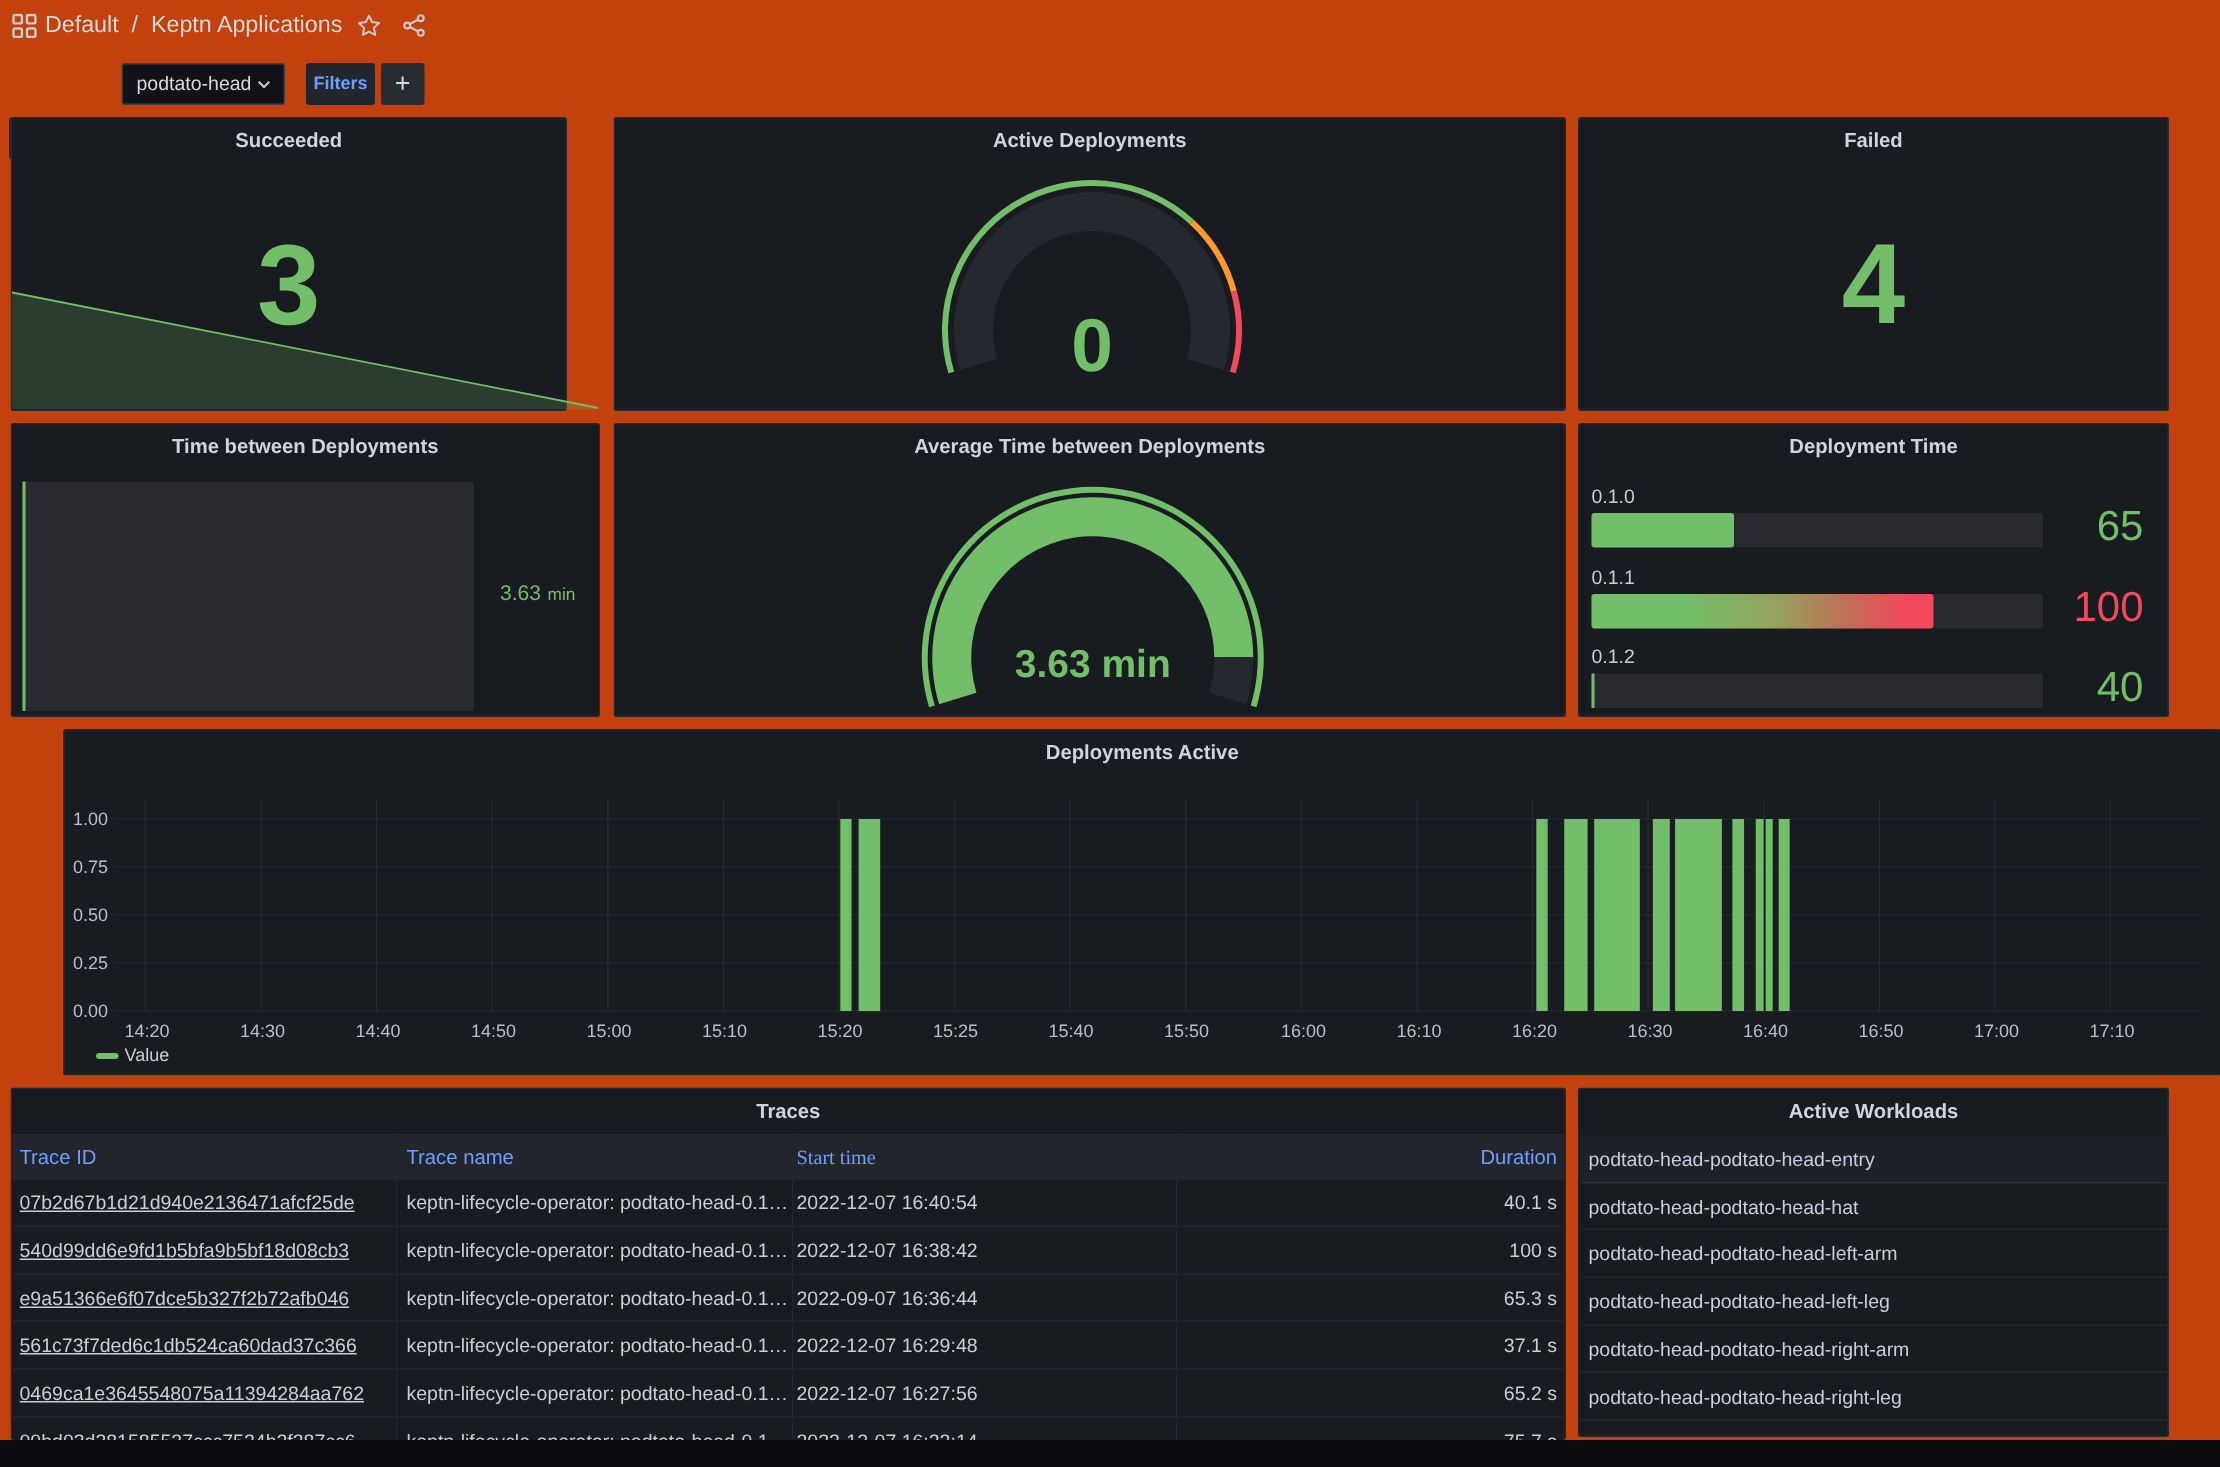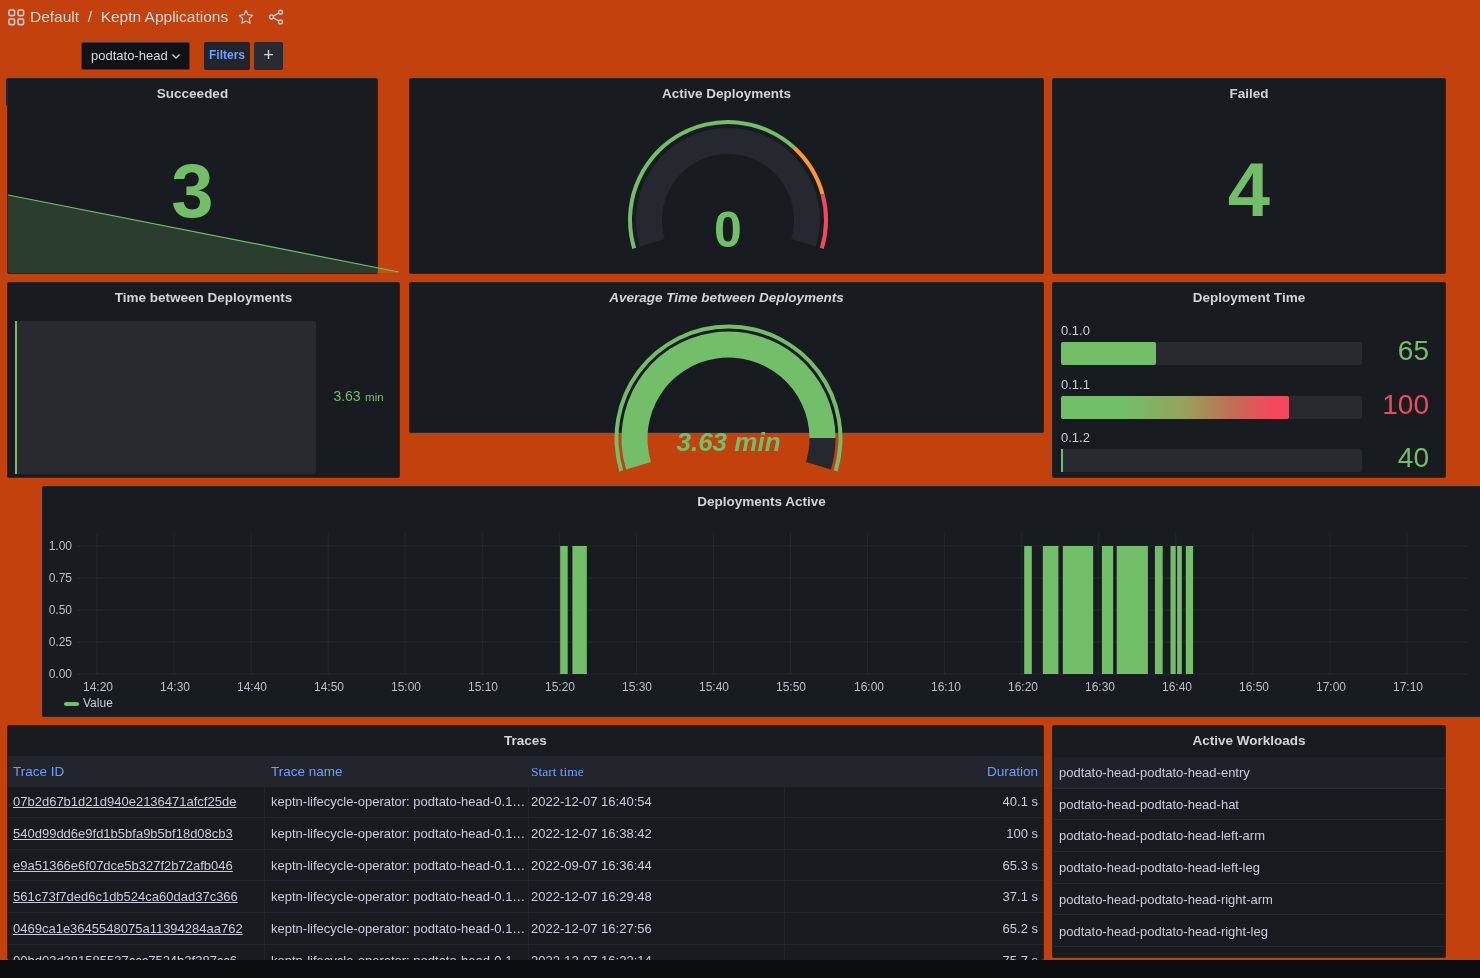--- a/index.html
+++ b/index.html
@@ -92,21 +92,21 @@
 
 <div class="panel" style="left:7px;top:282px;width:393px;height:196px;">
  <div class="ptitle">Time between Deployments</div>
  <div style="position:absolute;left:7px;top:38px;width:301px;height:153px;background:#282a30;border-radius:2px;"></div>
  <div style="position:absolute;left:7px;top:38px;width:2px;height:153px;background:#73bf69;"></div>
  <div style="position:absolute;left:308px;top:104px;width:85px;text-align:center;color:#73bf69;">
    <span style="font-size:14px;">3.63</span> <span style="font-size:11.5px;">min</span>
  </div>
 </div>
 
-<div class="panel" style="left:409px;top:282px;width:635px;height:151px;font-style:italic;">
+<div class="panel" style="left:409px;top:282px;width:635px;height:196px;">
  <div class="ptitle">Average Time between Deployments</div>
  <svg width="635" height="196" viewBox="0 0 635 196" style="position:absolute;left:0;top:0;">
   <path d="M209.37 188.45 A114 114 0 1 1 427.63 188.45 L423.81 187.29 A110 110 0 1 0 213.19 187.29 Z" fill="#73bf69"></path>
   <path d="M216.07 186.43 A107 107 0 1 1 425.50 154.96 L399.50 155.09 A81 81 0 1 0 240.96 178.91 Z" fill="#73bf69"></path>
   <path d="M425.50 154.96 A107 107 0 0 1 420.93 186.43 L396.04 178.91 A81 81 0 0 0 399.50 155.09 Z" fill="#25282e"></path>
   <text x="318.5" y="159" text-anchor="middle" dominant-baseline="central" fill="#73bf69" font-size="26" font-weight="bold">3.63 min</text>
  </svg>
 </div>
 
 <div class="panel" style="left:1052px;top:282px;width:394px;height:196px;">
@@ -171,21 +171,21 @@
       <div class="ylab" style="top:116px">0.50</div>
       <div class="ylab" style="top:148px">0.25</div>
       <div class="ylab" style="top:180px">0.00</div>
       <div class="xlab" style="left:30px">14:20</div>
       <div class="xlab" style="left:107px">14:30</div>
       <div class="xlab" style="left:184px">14:40</div>
       <div class="xlab" style="left:261px">14:50</div>
       <div class="xlab" style="left:338px">15:00</div>
       <div class="xlab" style="left:415px">15:10</div>
       <div class="xlab" style="left:492px">15:20</div>
-      <div class="xlab" style="left:569px">15:30</div>
+      <div class="xlab" style="left:569px">15:25</div>
       <div class="xlab" style="left:646px">15:40</div>
       <div class="xlab" style="left:723px">15:50</div>
       <div class="xlab" style="left:801px">16:00</div>
       <div class="xlab" style="left:878px">16:10</div>
       <div class="xlab" style="left:955px">16:20</div>
       <div class="xlab" style="left:1032px">16:30</div>
       <div class="xlab" style="left:1109px">16:40</div>
       <div class="xlab" style="left:1186px">16:50</div>
       <div class="xlab" style="left:1263px">17:00</div>
       <div class="xlab" style="left:1340px">17:10</div>

